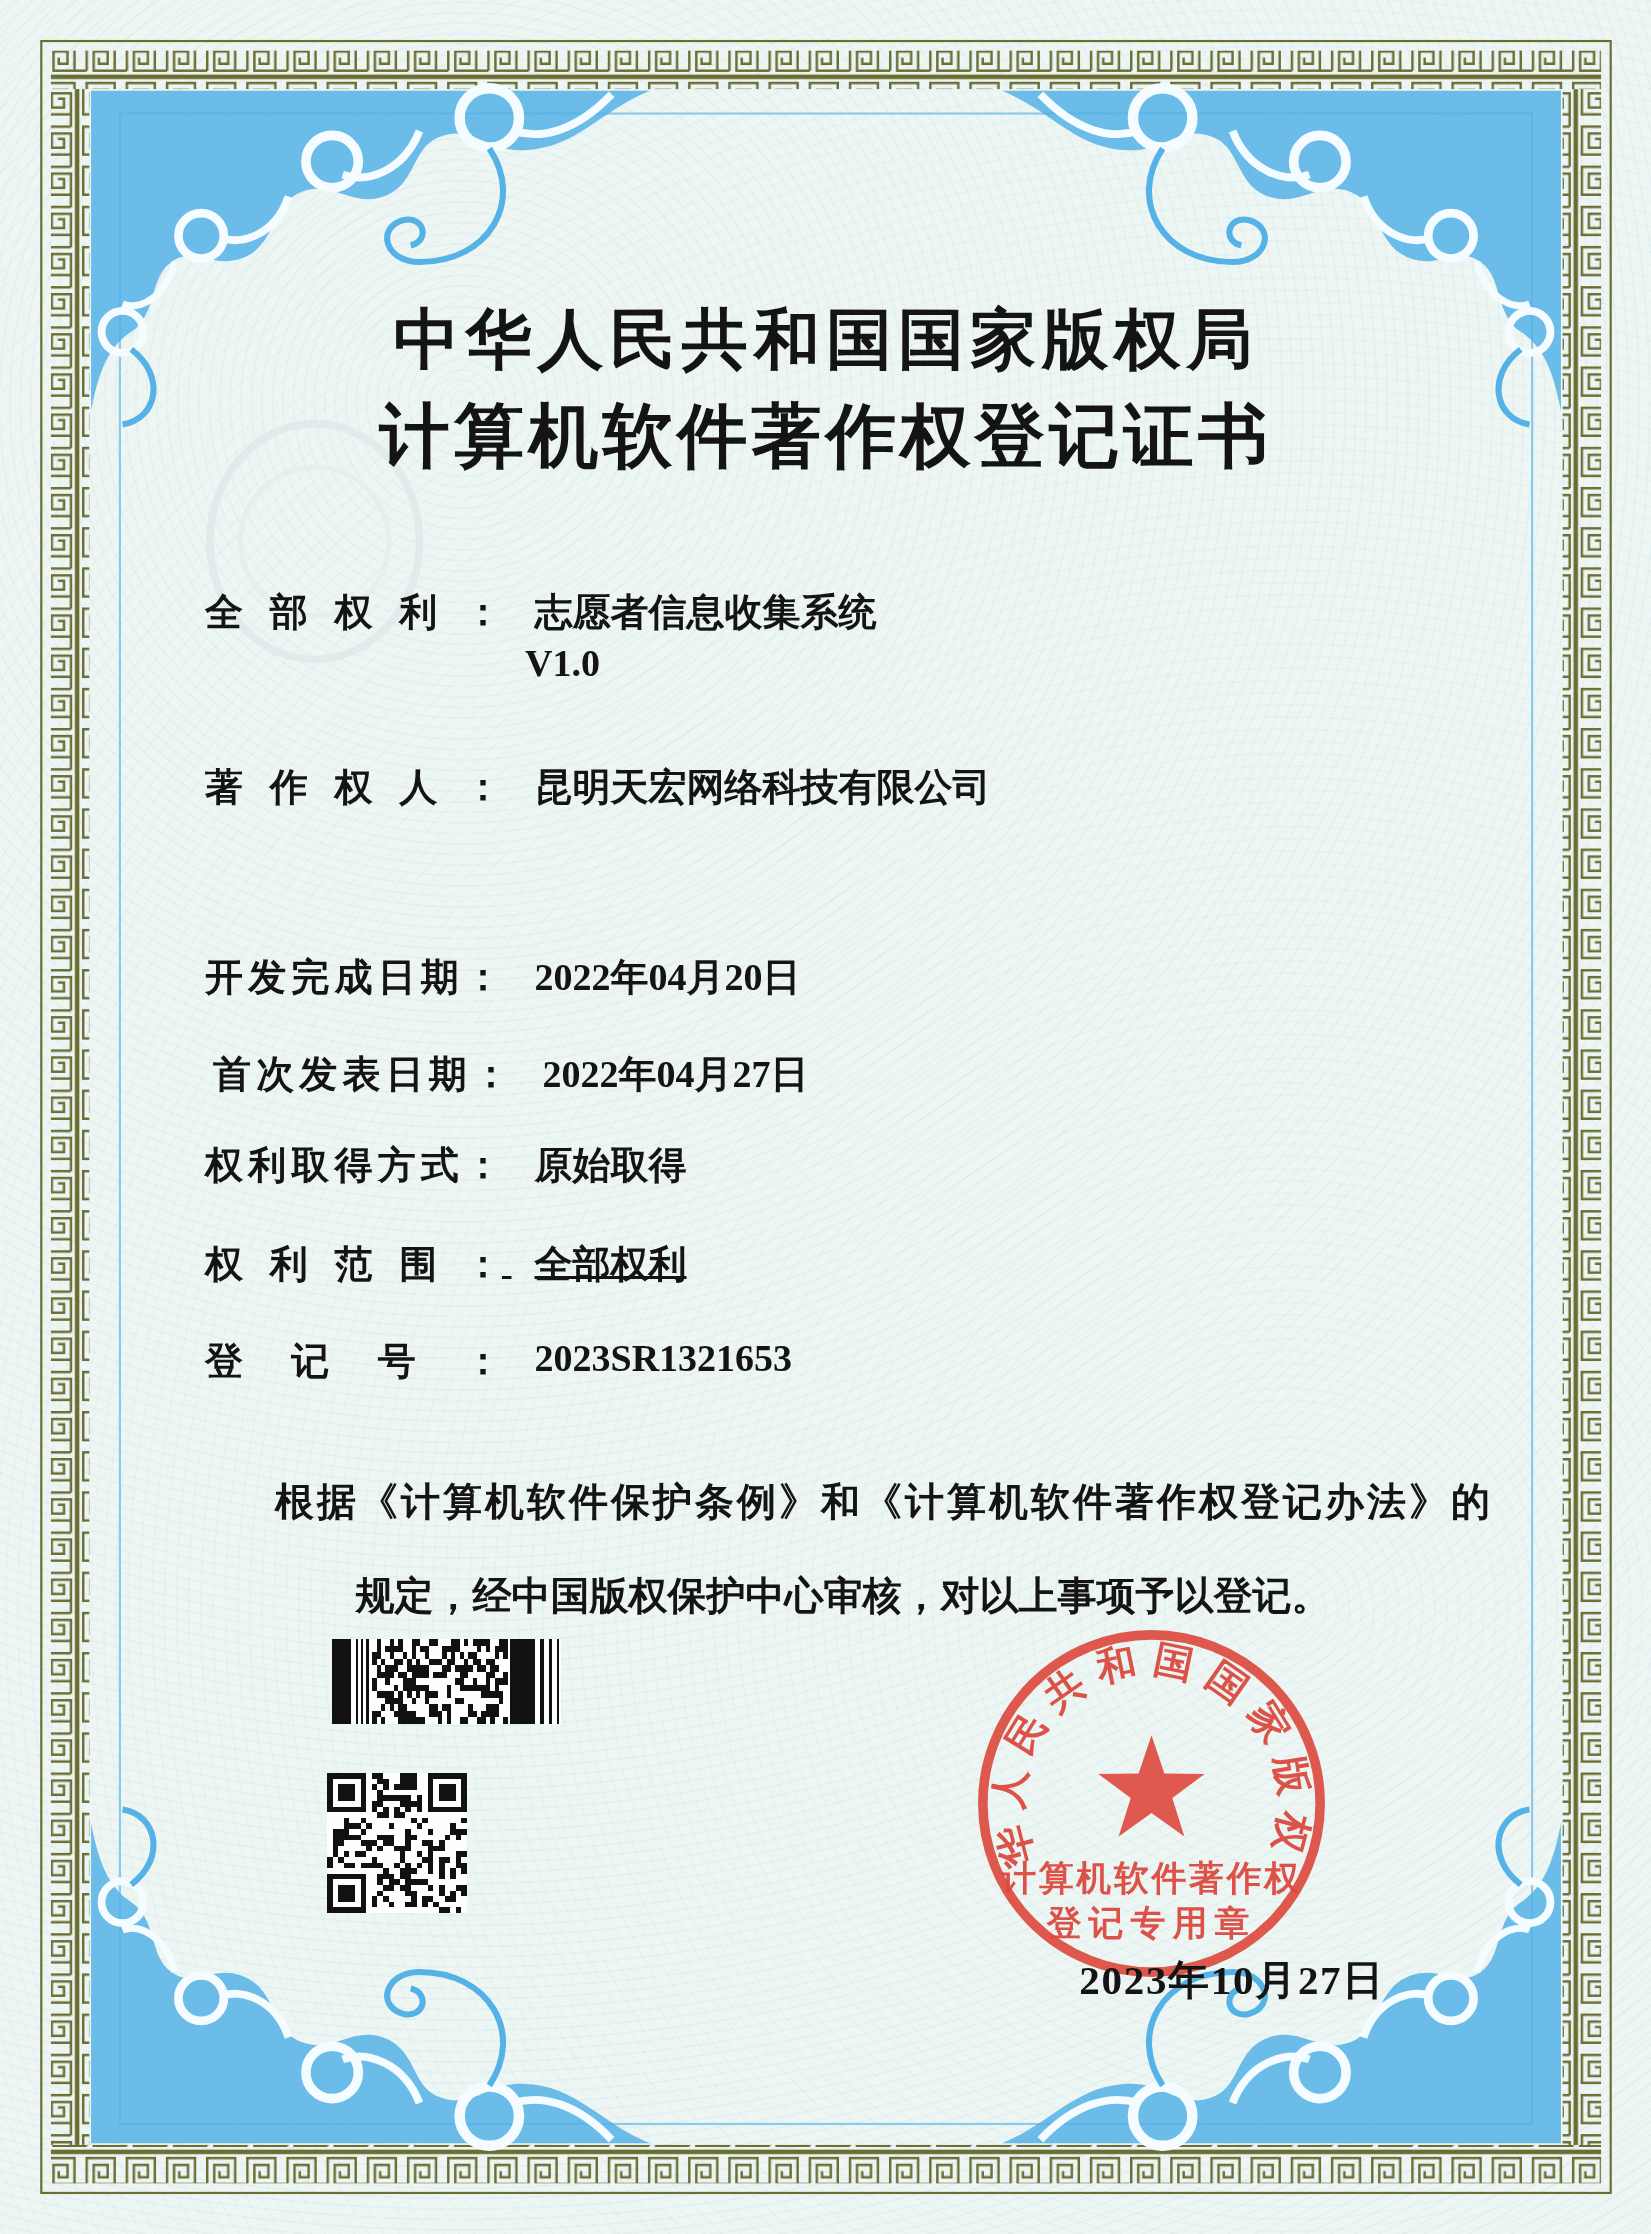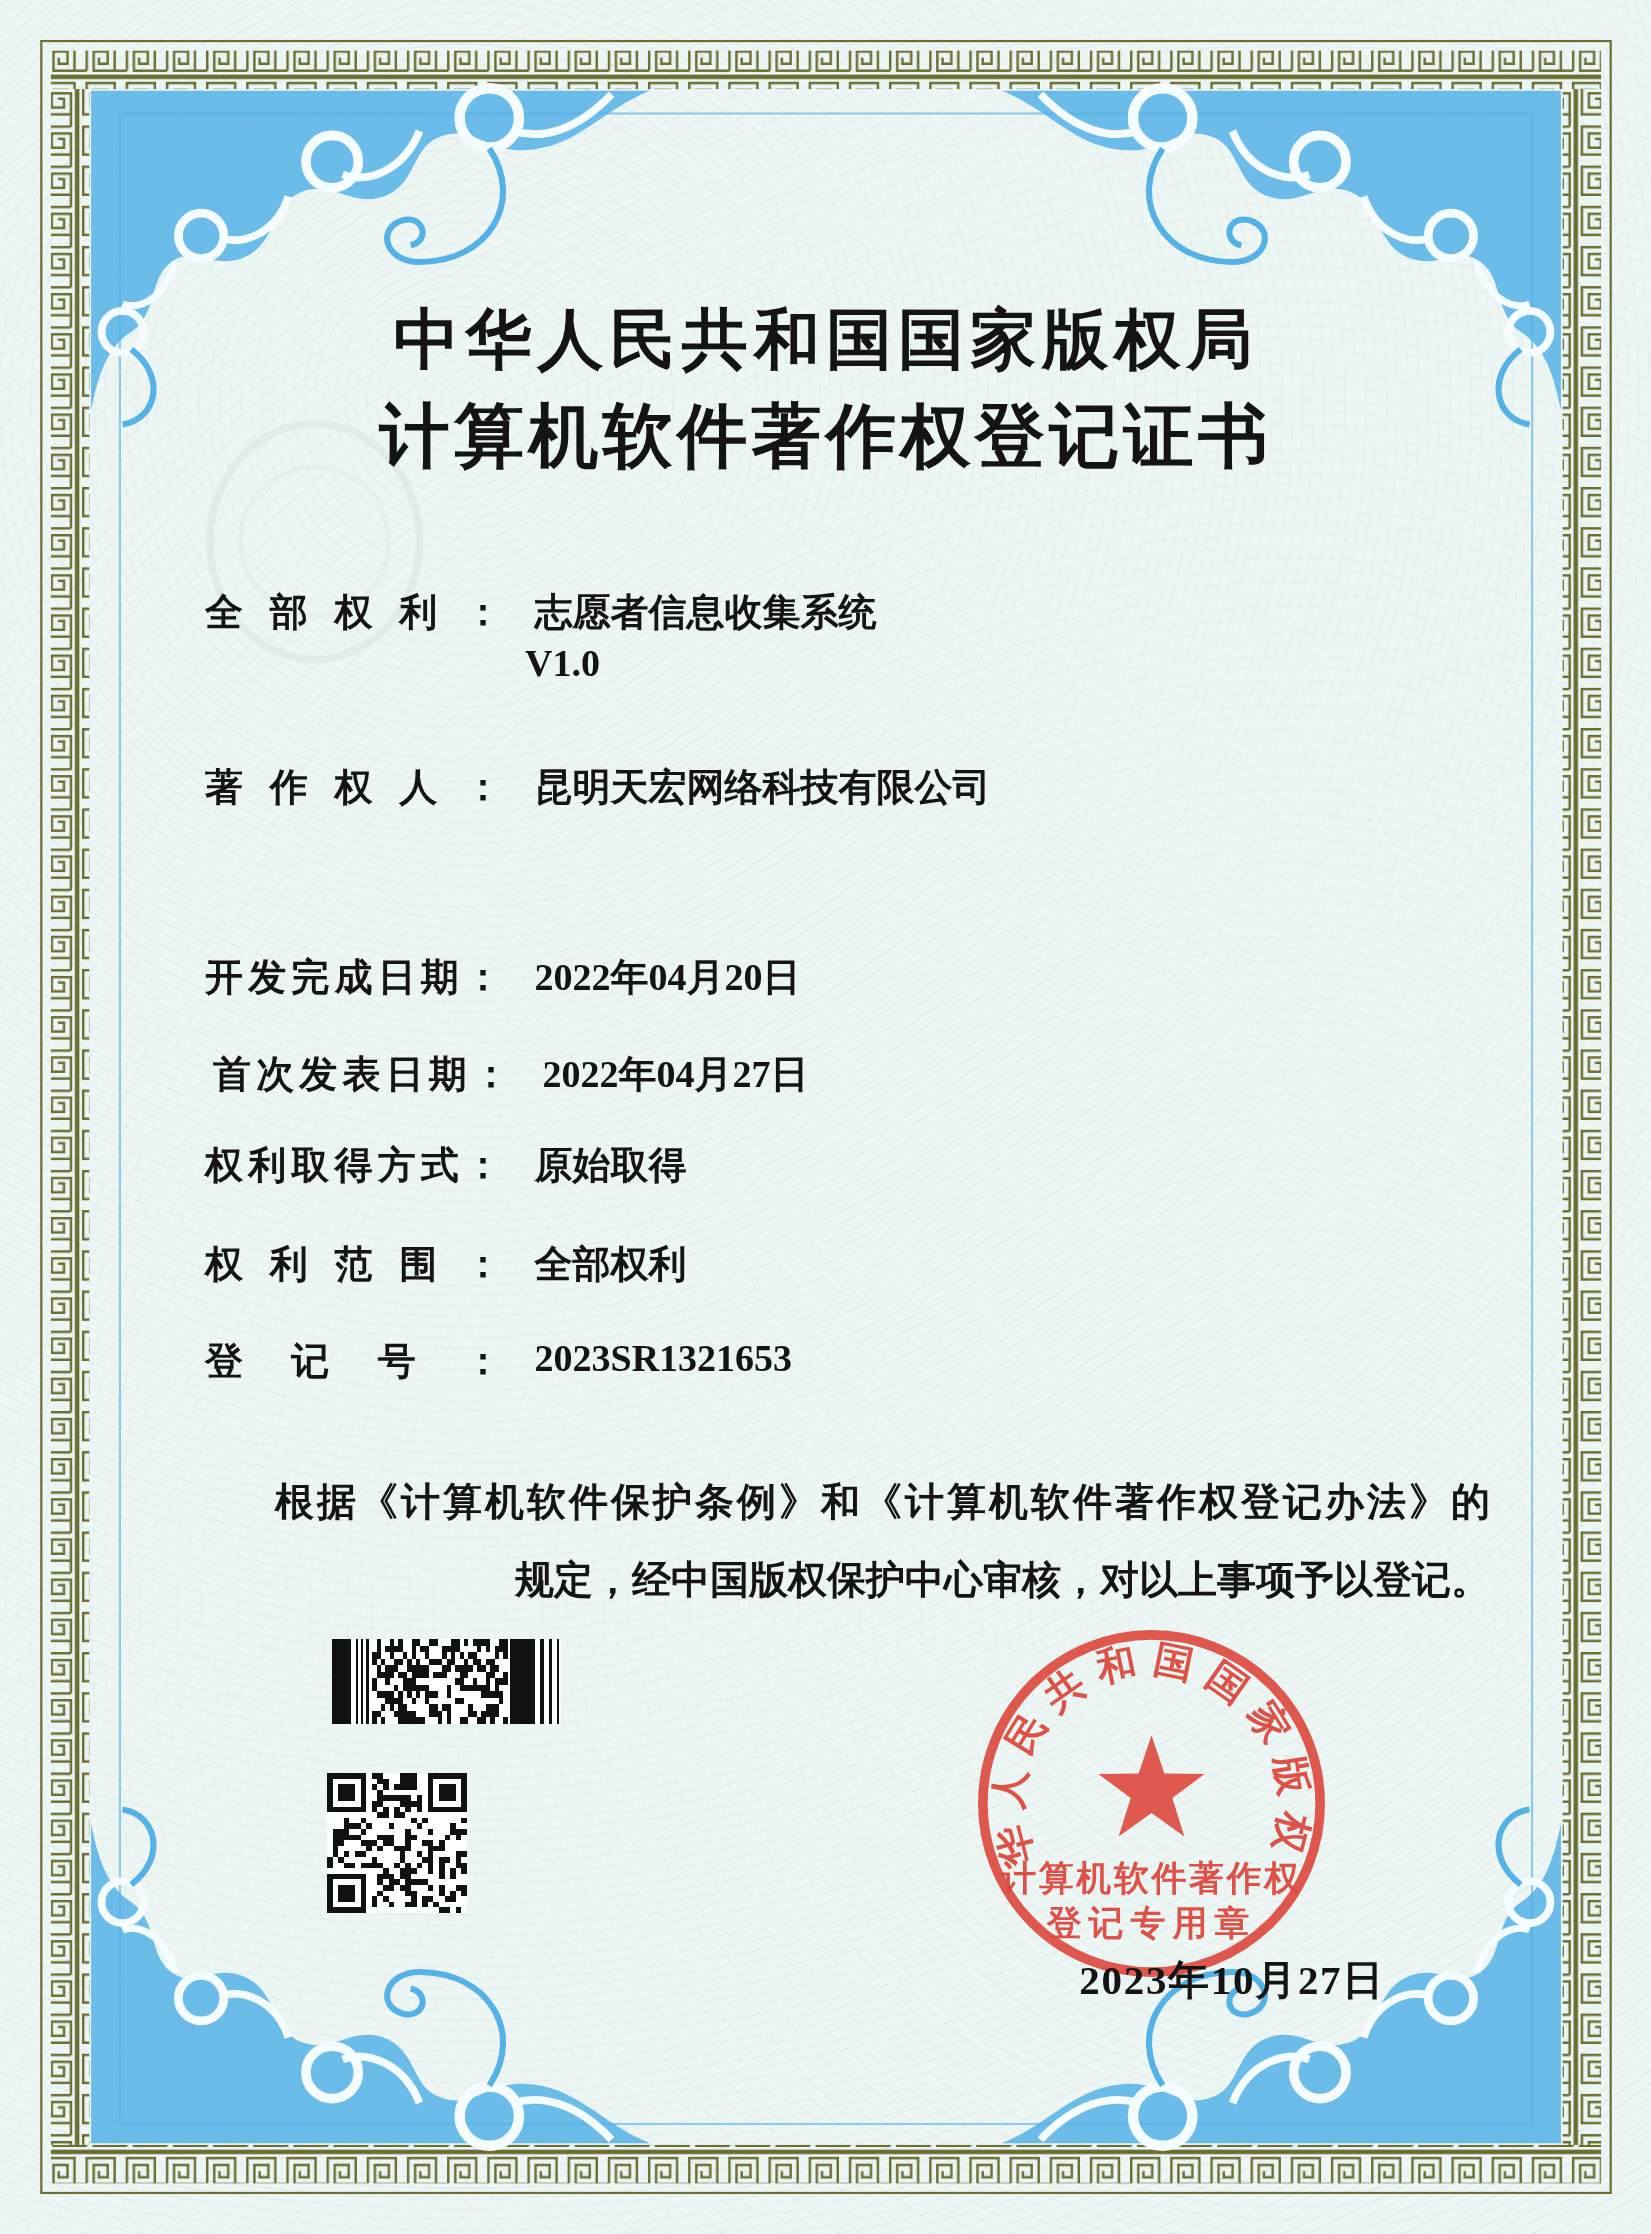--- a/index.html
+++ b/index.html
@@ -30,26 +30,26 @@
     font-family:"Liberation Sans", sans-serif;vertical-align:top;}
   .field .fvalue{margin-left:23px;vertical-align:top;}
   .vsans{font-family:"Liberation Sans", sans-serif;}
   .vserif{font-family:"Liberation Serif", serif;}
   .fld-name   {top:587px;}
   .fld-name2  {left:525px;top:641px;font-size:38px;font-weight:700;}
   .fld-holder {top:762px;}
   .fld-dev    {top:952px;}
   .fld-pub    {top:1049px;margin-left:8px;}
   .fld-method {top:1140px;}
-  .fld-scope  {top:1239px;}
+  .fld-scope  {top:1239px;text-decoration:underline;}
   .fld-regno  {top:1336px;}
 
   .statement{left:196px;top:1478px;width:1294px;font-size:39px;font-weight:600;line-height:1.22;}
   .statement .l1{text-align:justify;text-align-last:justify;text-indent:79px;}
-  .statement .l2{margin-top:30px;text-align:right;}
+  .statement .l2{margin-top:46px;text-align:center;}
 
   .barcode{left:332px;top:1639px;}
   .qrcode{left:327px;top:1773px;}
   .seal{left:968px;top:1620px;}
   .issue-date{left:917px;top:1953px;width:468px;text-align:right;
     font-size:41px;font-weight:600;letter-spacing:1.7px;white-space:nowrap;z-index:3;}
 </style>
 </head>
 <body>
 

